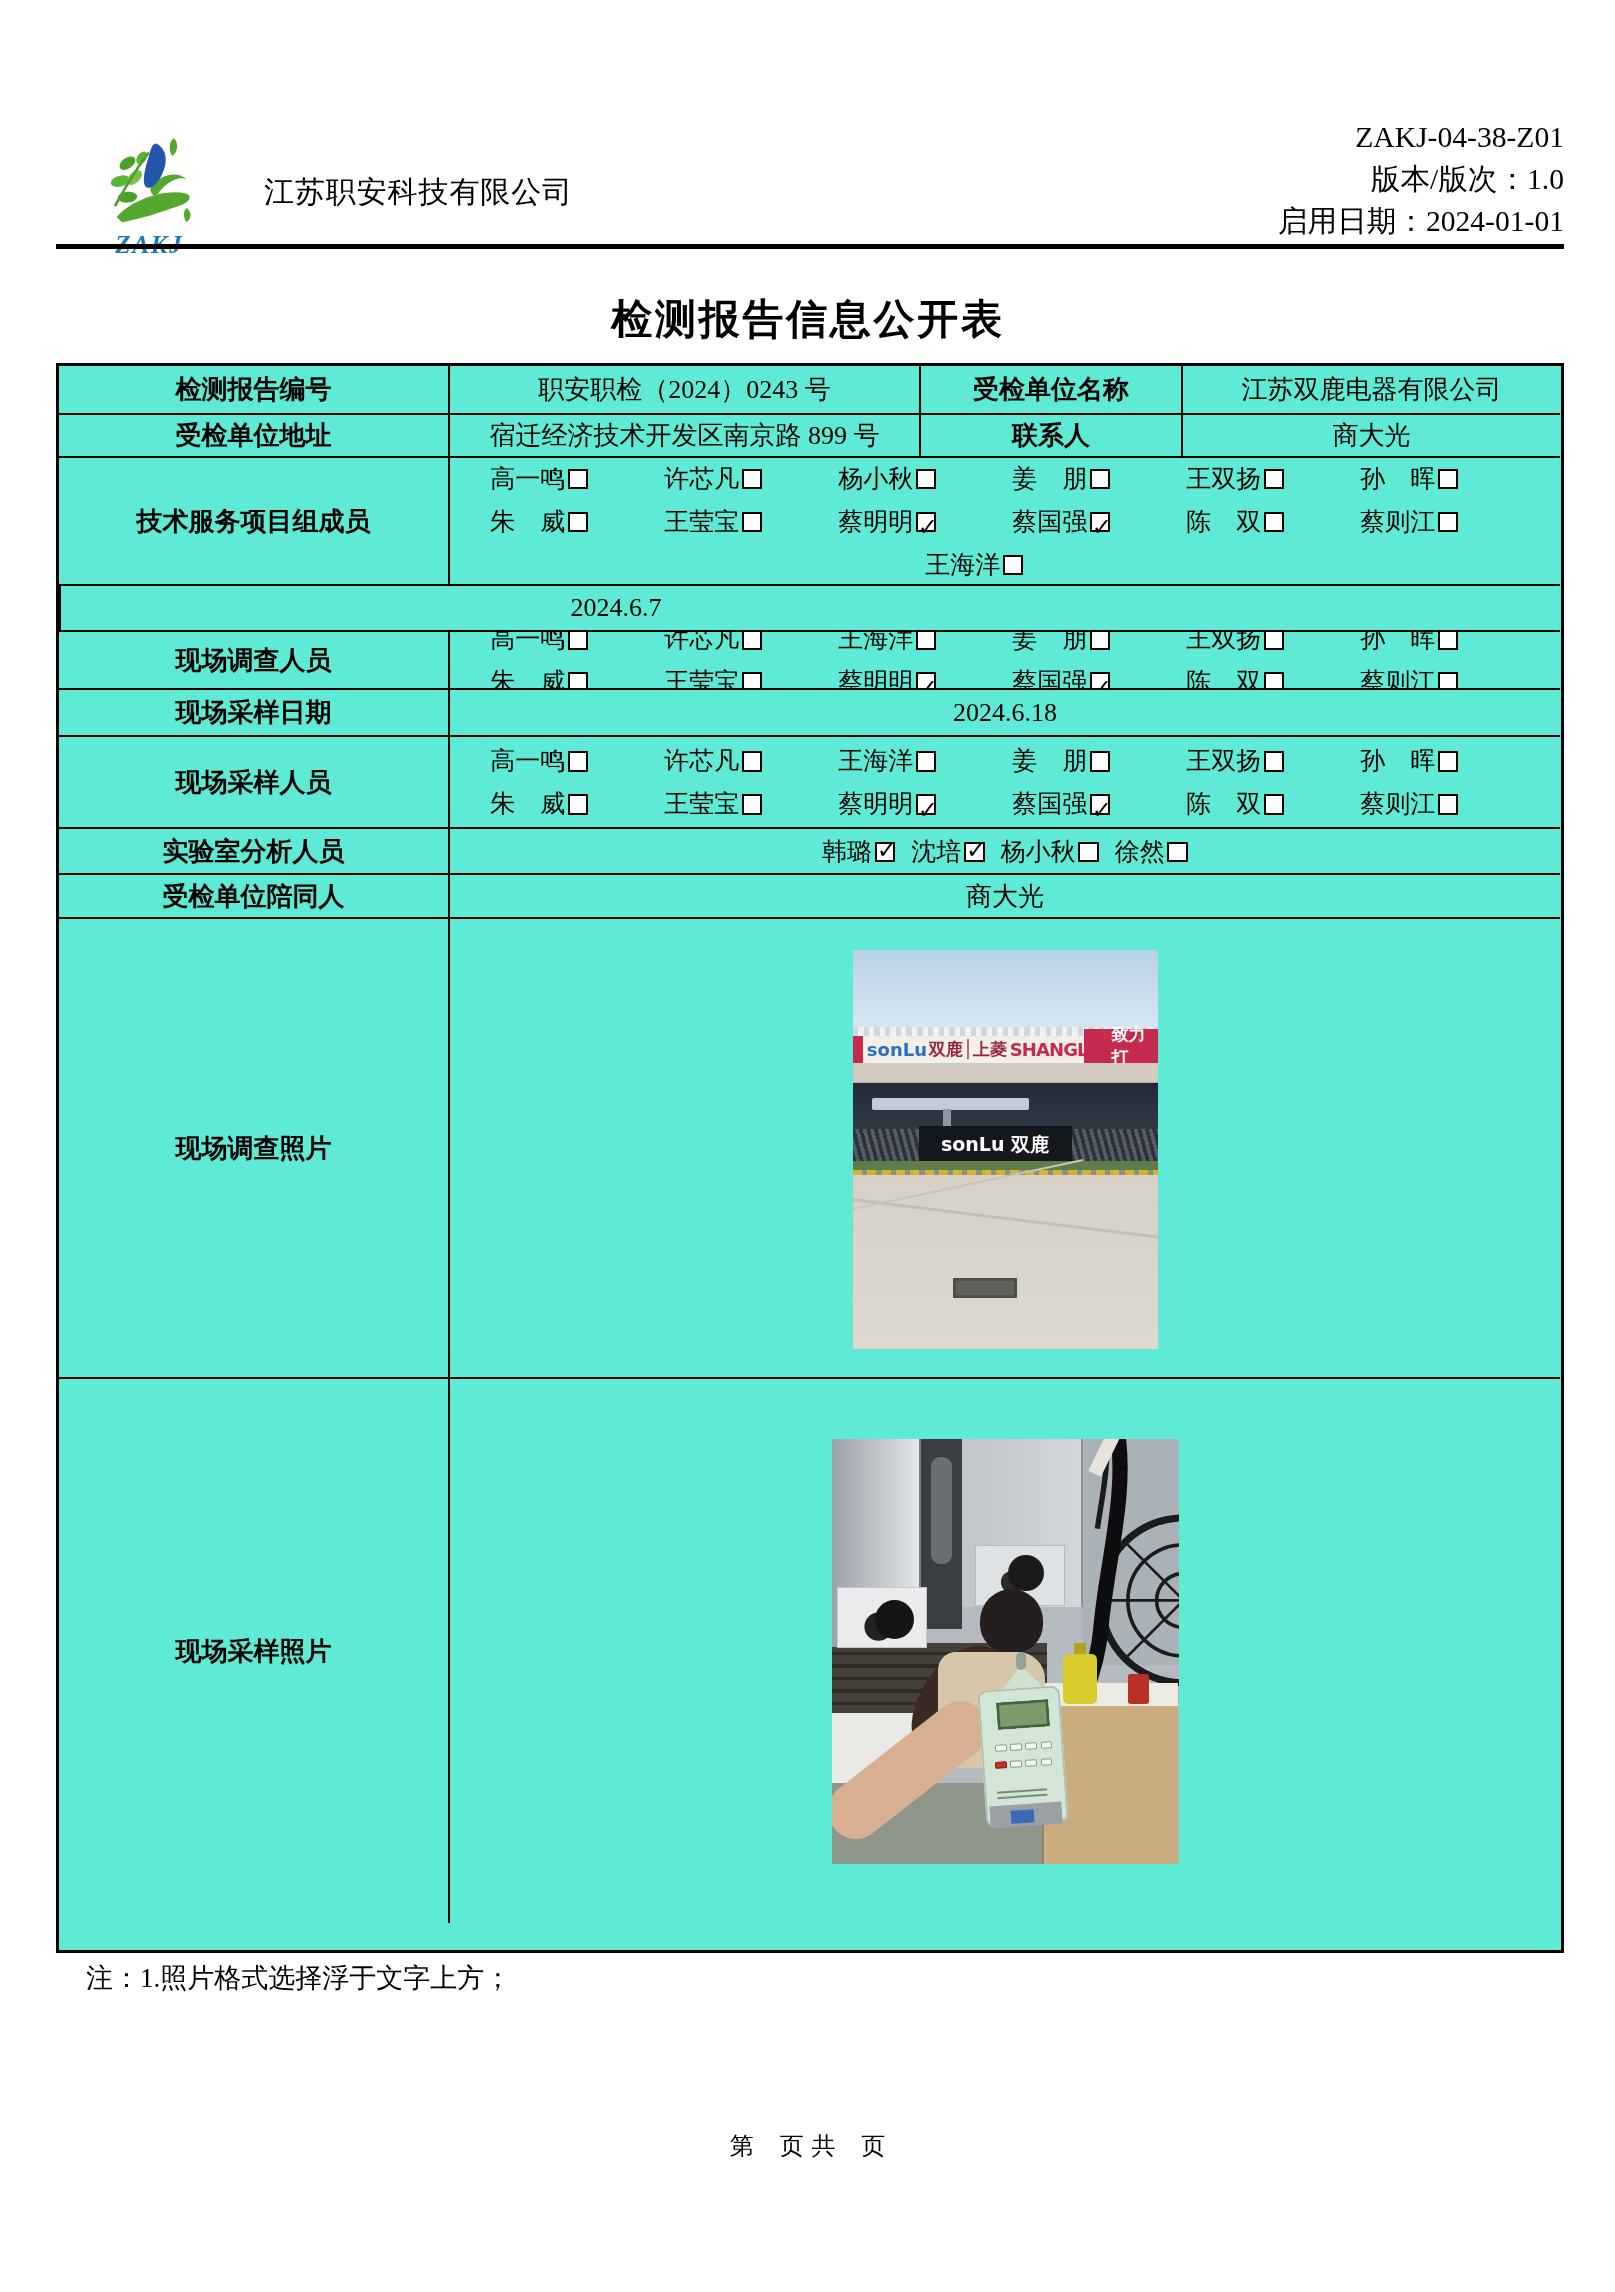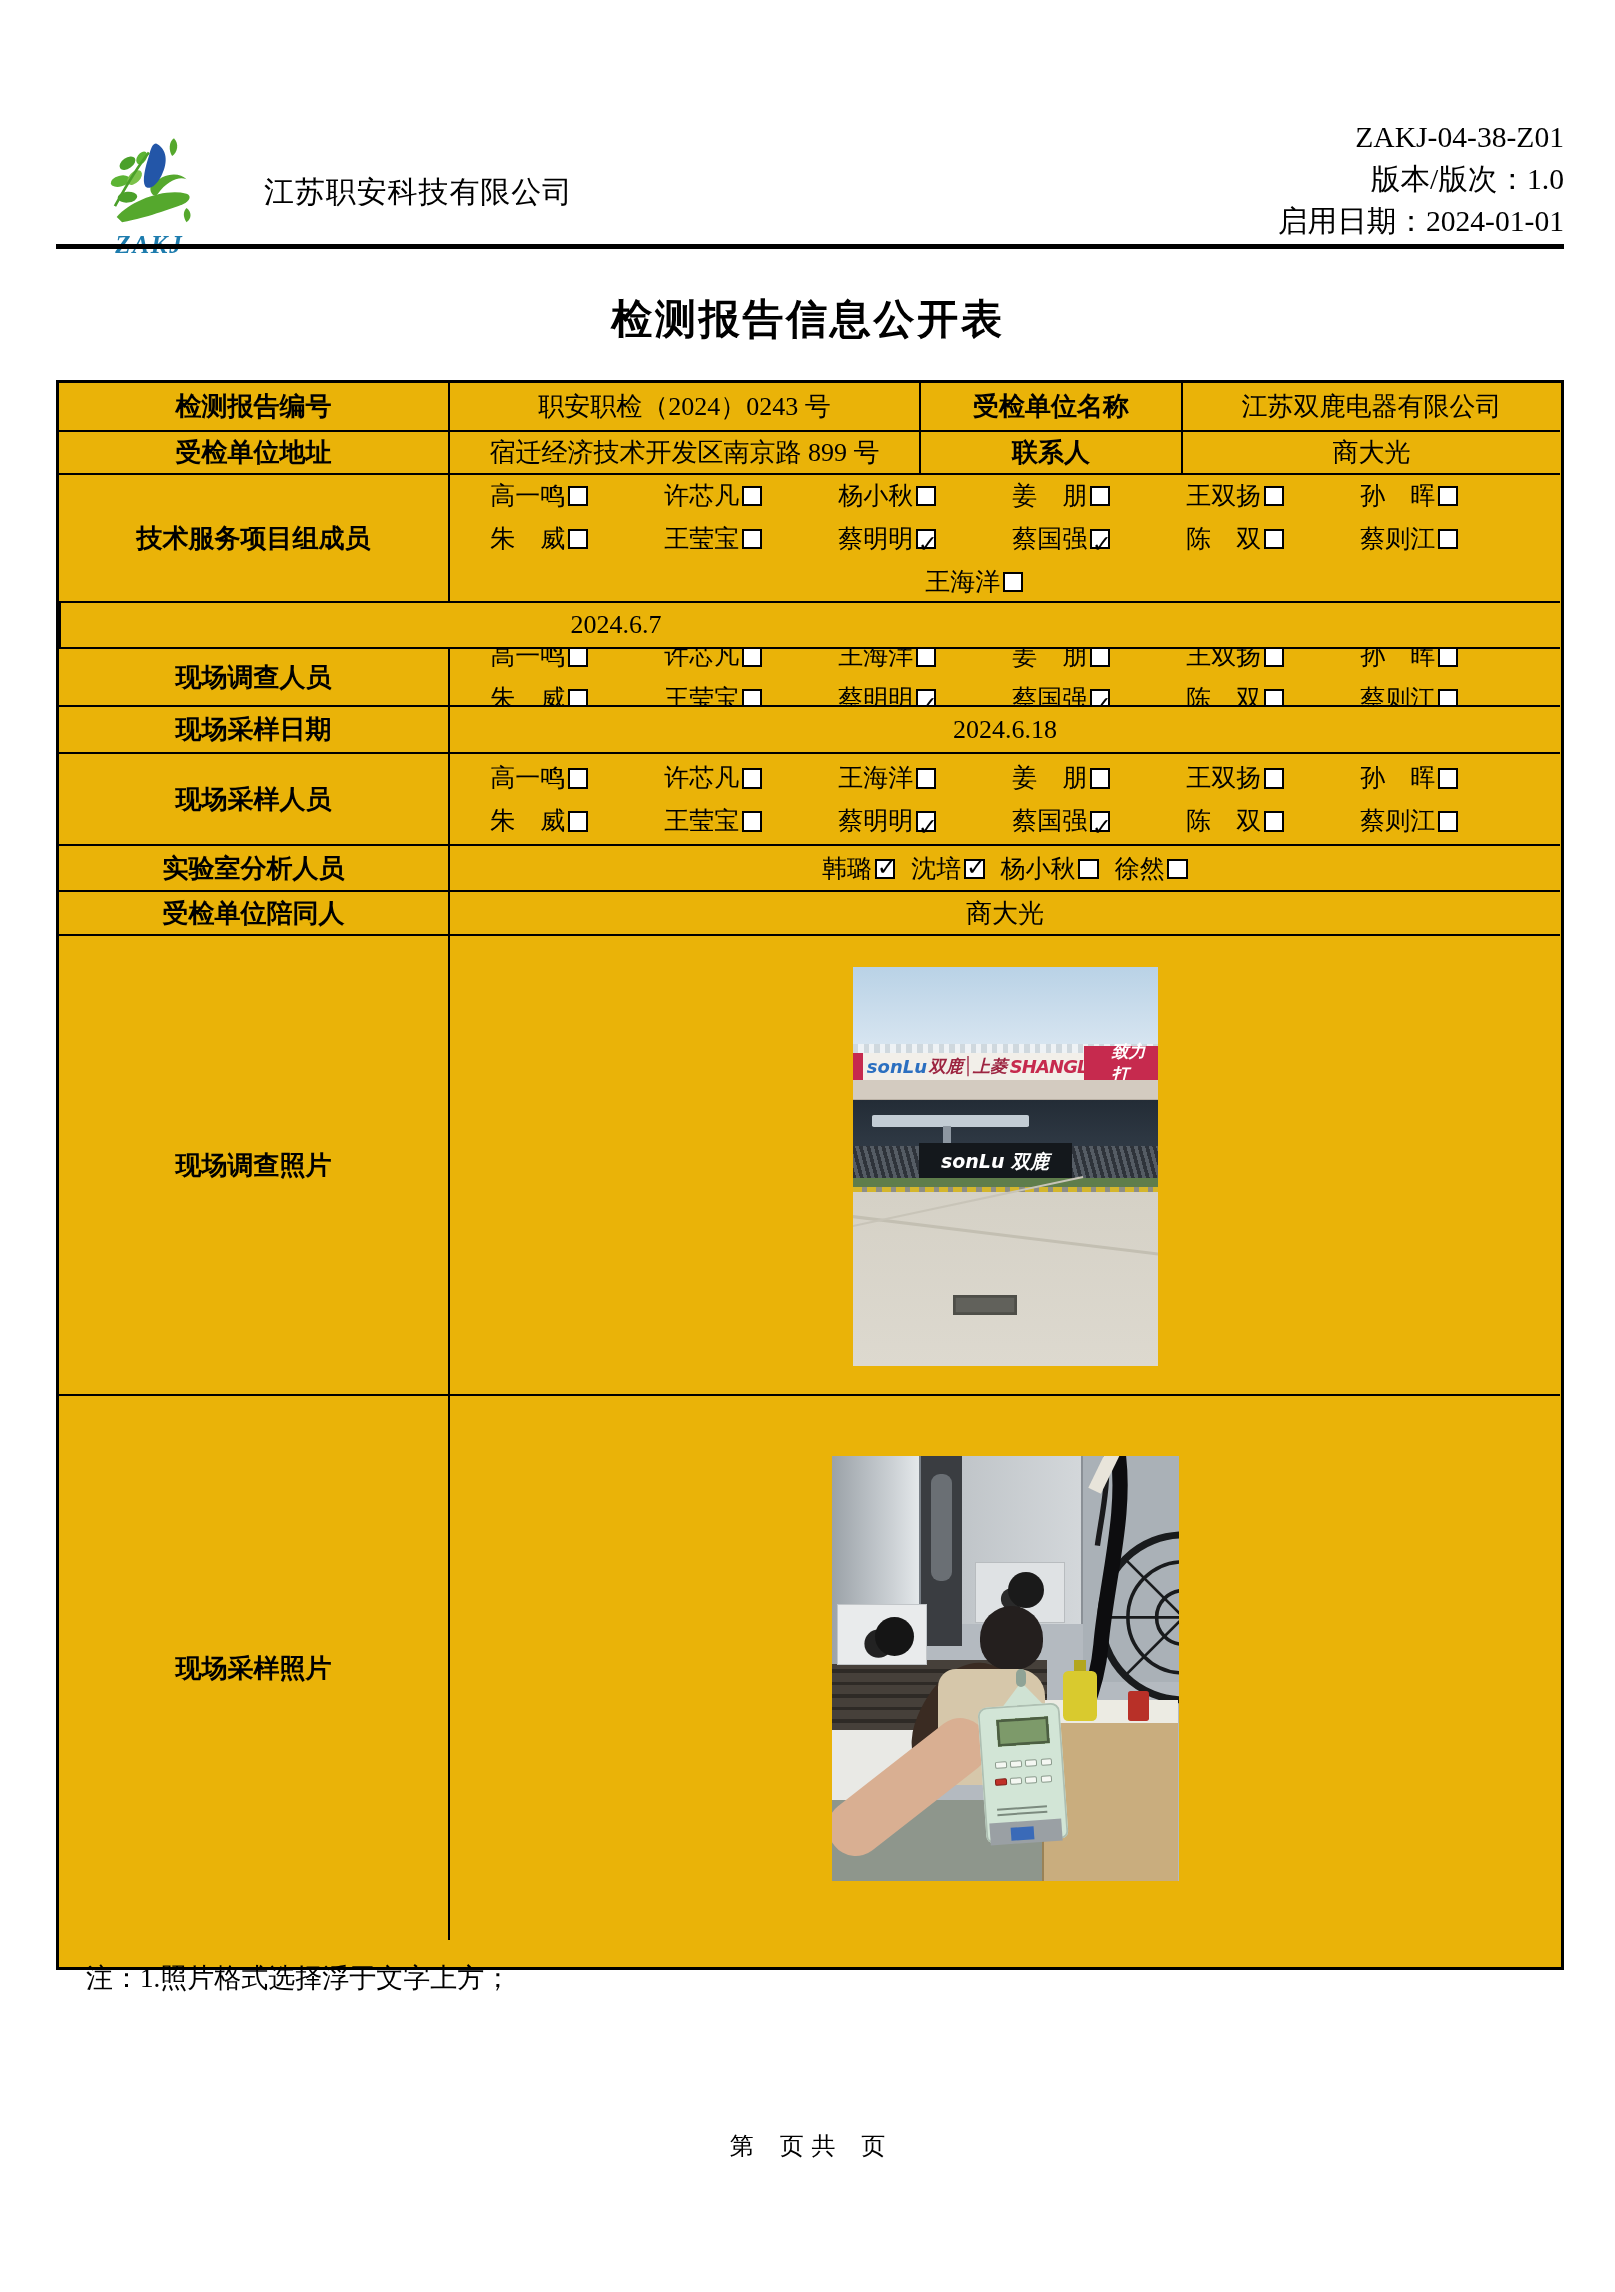--- a/index.html
+++ b/index.html
@@ -15,22 +15,22 @@
   .company-name { position:absolute; left:224px; top:172px; font-size:30px; letter-spacing:0.9px;margin-left:40px; }
   .doc-meta { position:absolute; right:52px; top:116px; text-align:right; font-size:29.6px; line-height:42px; }
   .header-rule { position:absolute; left:56px; top:244px; width:1508px; height:4.5px; background:#000; }
 
   
   .doc-title { position:absolute; left:0; top:292px; width:1616px; text-align:center;
                font-family:"DejaVu Sans","Liberation Sans",sans-serif; font-weight:700;
                font-size:41px; letter-spacing:2.7px; }
 
   
-  .form-table { position:absolute; left:56px; top:380px; width:1508px; height:1590px;
-                border:3.6px solid #000; background:#eab308; }
+  .form-table { position:absolute; left:56px; top:363px; width:1508px; height:1590px;
+                border:3.6px solid #000; background:#5eead4; }
   .trow { display:flex; width:1501px; border-top:2.7px solid #000; }
   .trow.first { border-top:none; }
   .tcell { display:flex; align-items:center; justify-content:center; border-left:2.7px solid #000; overflow:hidden; }
   .tcell.cfirst { border-left:none; }
   .lab { font-family:"DejaVu Sans","Liberation Sans",sans-serif; font-weight:700; font-size:26px; }
   .val { font-size:26px; }
   .w-label { width:389px; }
   .w-v1 { width:471px; }
   .w-l2 { width:262px; }
   .w-v2 { width:379px; }
@@ -41,21 +41,21 @@
   .name-line .person { width:174px; font-size:25px; white-space:nowrap; }
   .names-center { display:flex; justify-content:center; align-items:center; width:100%; gap:16px; }
   .names-center .person { font-size:25px; white-space:nowrap; }
 
   .cb { display:inline-block; width:20.6px; height:20.6px; border:2.7px solid #000; margin-left:2.7px;
         vertical-align:-2.7px; position:relative; background:#fff; }
   .cb.checked::after { content:"\2713"; position:absolute; left:0px; top:-7.2px; font-size:24px;
         font-weight:700; font-family:"DejaVu Sans",sans-serif; color:#000; }
 
   
-  .photo-cell { position:relative;font-style:italic; }
+  .photo-cell { position:relative; }
   .photo { position:relative; overflow:hidden; background:#eee; }
   .photo1 { width:305px; height:399px; margin-top:3.6px; }
   .photo2 { width:347px; height:425px; margin-top:0px; }
   .abs { position:absolute; }
 
   
   .p1-sky { left:0; top:0; width:305px; height:112px; background:linear-gradient(#b9d2e6,#e4edf5); }
   .p1-lattice { left:0; top:77px; width:305px; height:10.7px;
                 background:repeating-linear-gradient(90deg,#cfd8de 0 5.4px,#eef2f5 5.4px 10.7px); }
   .p1-bannerband { left:0; top:86px; width:305px; height:27px; background:#f2efe9; }

